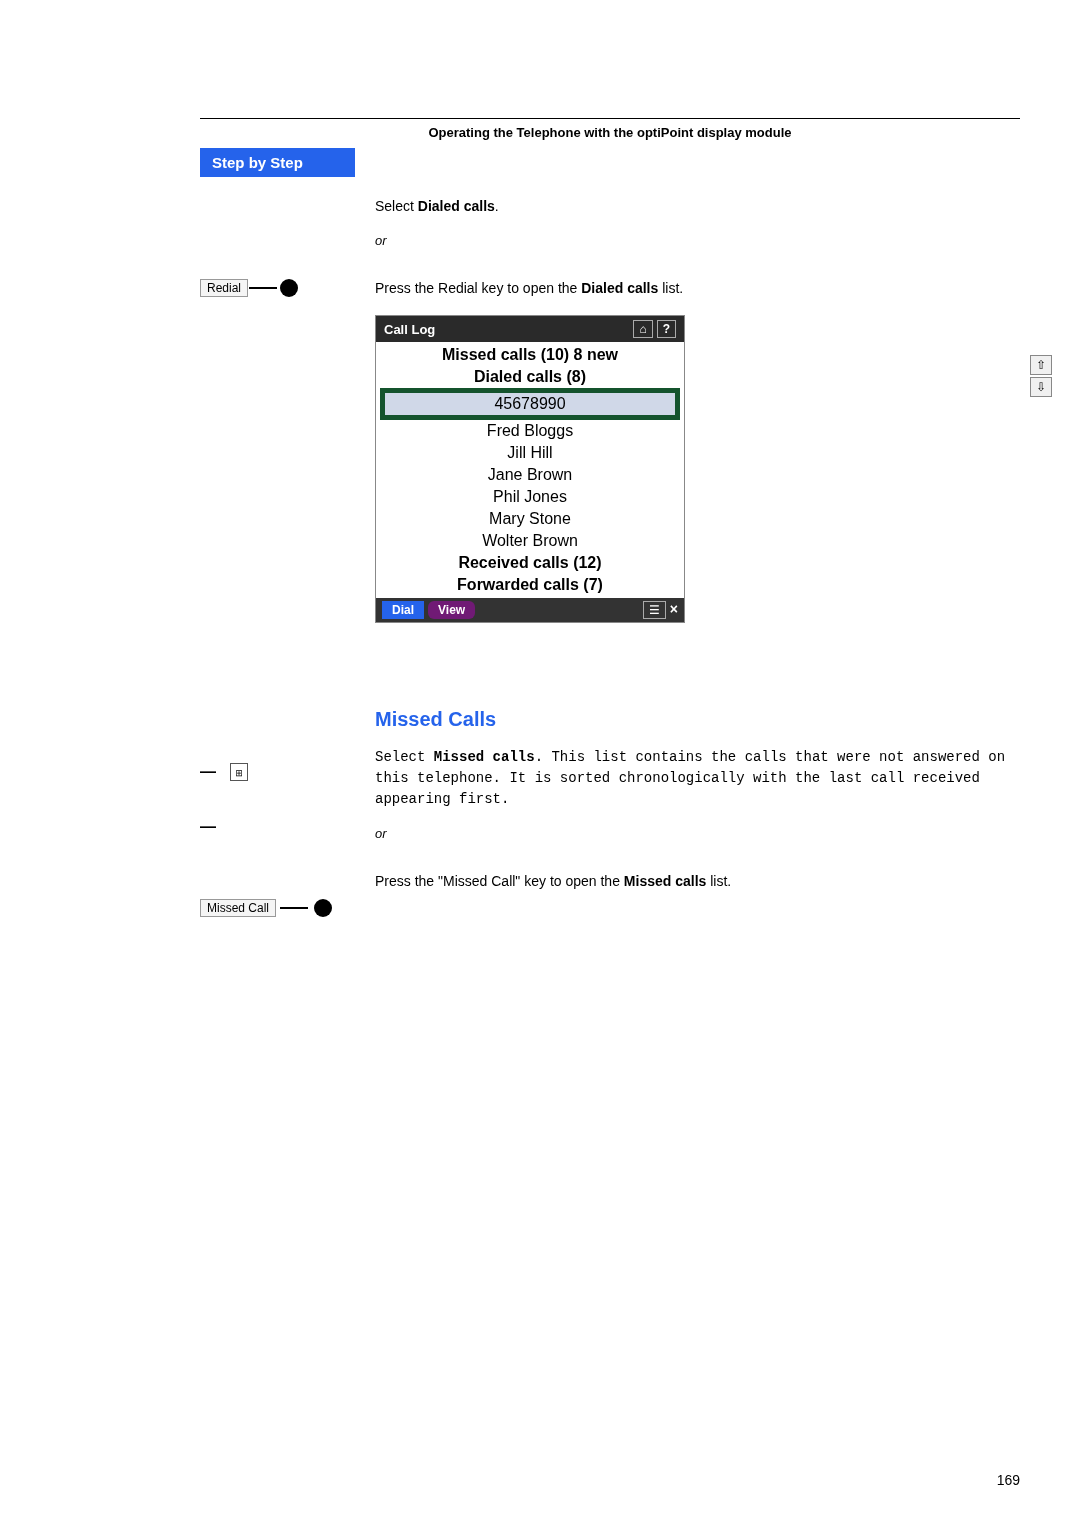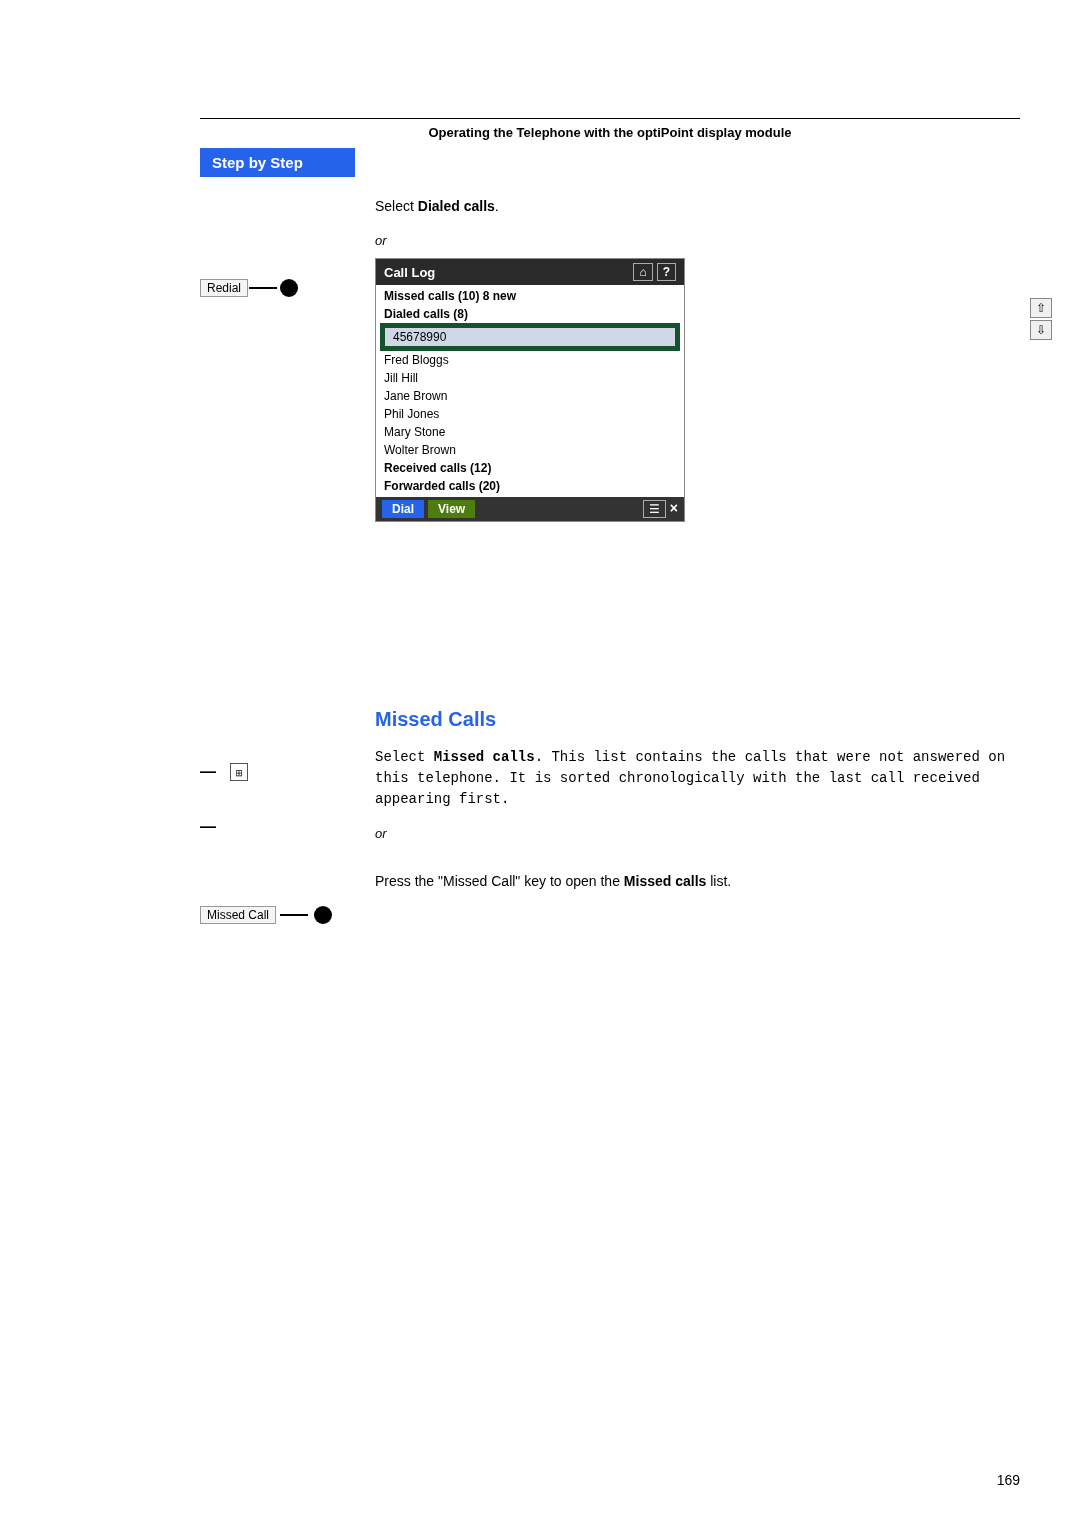--- a/index.html
+++ b/index.html
@@ -143,21 +143,22 @@
       color: #fff;
     }
 
     .call-log-body {
       background: #fff;
       padding: 2px 0;
     }
 
     .call-log-row {
       padding: 2px 8px;
-      font-size: 12px;
+      font-size: 16px;
+      text-align: center;
     }
 
     .call-log-row.bold-row {
       font-weight: bold;
     }
 
     .call-log-row.selected {
       background: #d0d8e8;
       border: 5px solid #14532d;
       margin: 0 4px;
@@ -279,20 +280,25 @@
       <div style="margin-bottom: 14px; margin-top: 12px;">
         <span class="desc-text">
           <span>Select </span><b>Dialed calls</b><span>.</span>
         </span>
       </div>
 
       <div style="margin-bottom: 10px;">
         <span class="or-label">or</span>
       </div>
 
+      <div style="margin-bottom: 16px; margin-top: 30px;">
+        <span class="desc-text">
+          <span>Press the Redial key to open the </span><b>Dialed calls</b><span> list.</span>
+        </span>
+      </div>
 
       <div style="position: relative; margin-bottom: 16px;">
         <div class="call-log-display">
 
           <div class="call-log-header">
             <span>Call Log</span>
             <div class="call-log-header-icons">
               <span class="header-icon-box">⌂</span>
               <span class="header-icon-box">?</span>
             </div>
@@ -302,27 +308,27 @@
             <div class="call-log-row bold-row">Missed calls (10) 8 new</div>
             <div class="call-log-row bold-row">Dialed calls (8)</div>
             <div class="call-log-row selected">45678990</div>
             <div class="call-log-row">Fred Bloggs</div>
             <div class="call-log-row">Jill Hill</div>
             <div class="call-log-row">Jane Brown</div>
             <div class="call-log-row">Phil Jones</div>
             <div class="call-log-row">Mary Stone</div>
             <div class="call-log-row">Wolter Brown</div>
             <div class="call-log-row bold-row">Received calls (12)</div>
-            <div class="call-log-row bold-row">Forwarded calls (20)</div>
+            <div class="call-log-row bold-row">Forwarded calls (7)</div>
           </div>
 
           <div class="call-log-footer">
             <div style="display:flex; gap:4px;">
               <button class="footer-btn">Dial</button>
-              <button class="footer-btn" style="background:#4d7c0f;">View</button>
+              <button class="footer-btn" style="background:#701a75;border-radius:6px;">View</button>
             </div>
             <div style="display:flex; gap:4px;">
               <span class="footer-icon-box">☰</span>
               <span class="footer-x">×</span>
             </div>
           </div>
         </div>
 
         <div style="position: absolute; right: -32px; top: 40px; display: flex; flex-direction: column; gap: 2px;">
           <div class="arrow-box">⇧</div>
@@ -338,21 +344,21 @@
       <div style="position: absolute; top: 55px; left: 0; display: flex; align-items: center; gap: 4px;">
         <span class="plus-marker">—</span>
         <span style="margin-left: 6px;"></span>
         <span class="menu-icon">⊞</span>
       </div>
 
       <div style="position: absolute; top: 110px; left: 0; display: flex; align-items: center; gap: 4px;">
         <span style="font-size:16px; font-weight:bold;">—</span>
       </div>
 
-      <div style="position: absolute; top: 198px; left: 0; display: flex; align-items: center; gap: 4px;">
+      <div style="position: absolute; top: 191px; left: 0; display: flex; align-items: center; gap: 4px;">
         <span class="key-label">Missed Call</span>
         <span class="connector-line"></span>
         <span class="circle-btn"></span>
       </div>
 
     </div>
 
     <div style="position: absolute; top: 560px; left: 175px; right: 0;">
 
       <div style="margin-bottom: 16px;">

